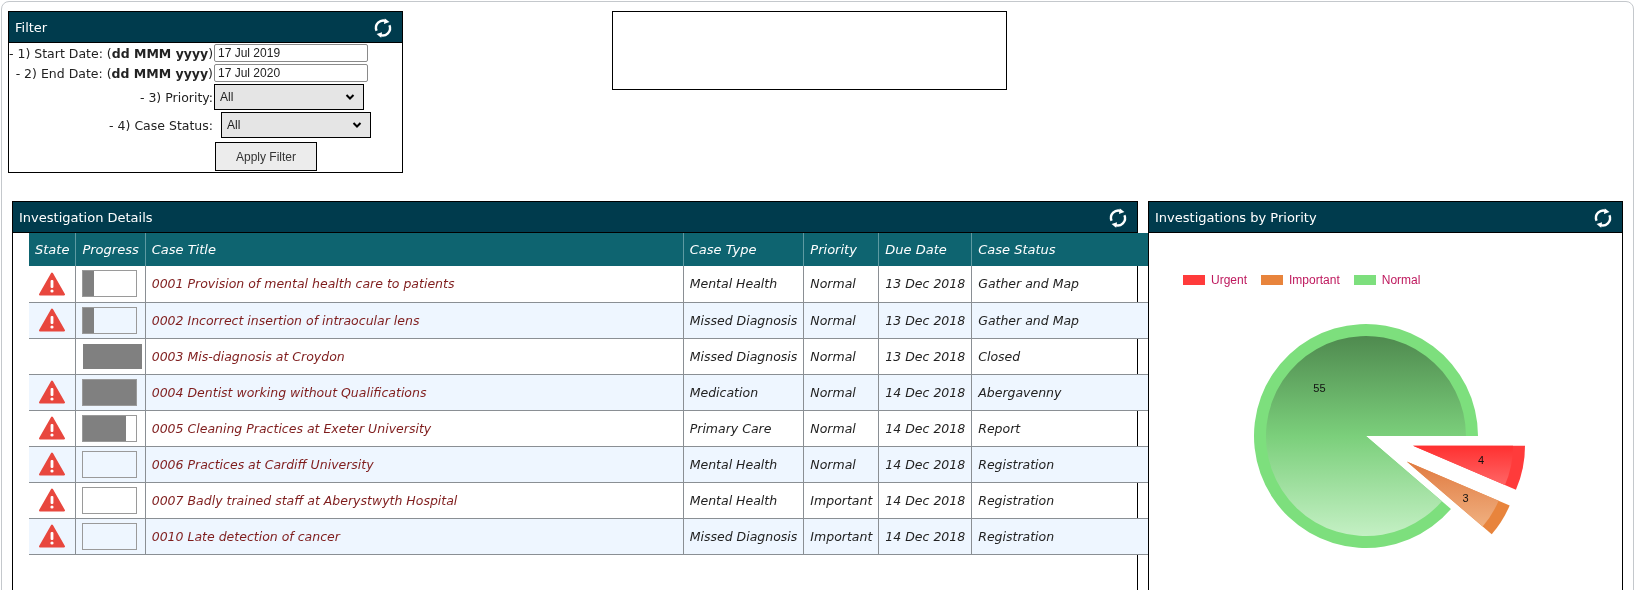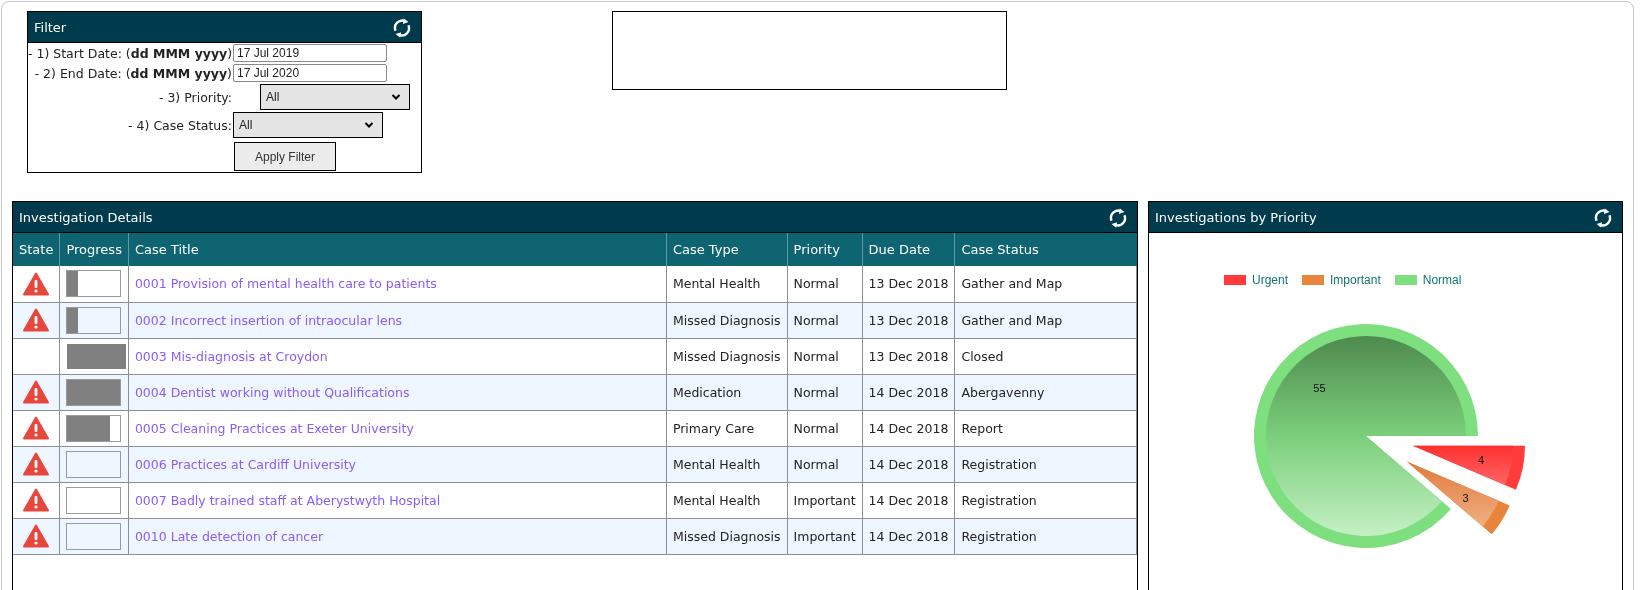--- a/index.html
+++ b/index.html
@@ -19,21 +19,21 @@
     background: #003b4d; color: #fff; font-size: 13px;
     display: flex; align-items: center; padding-left: 6px;
     border-bottom: 1px solid #000;
   }
   .refresh {
     position: absolute; right: 8px; top: 5px; width: 22px; height: 22px; cursor: pointer;
   }
   .refresh svg { width: 22px; height: 22px; display: block; }
 
   
-  #filter { left: 27px; top: 11px; width: 395px; height: 162px; }
+  #filter { left: 8px; top: 11px; width: 395px; height: 162px; }
   .frow { position: absolute; left: 0; display: flex; align-items: center; font-size: 12.5px; }
   .frow .lbl { text-align: right; width: 205px; padding-right: 1px; white-space: nowrap; }
   .frow .lbl b { font-weight: bold; }
   .txt {
     height: 18px; width: 154px; border: 1px solid #8a8a8a; border-radius: 2px;
     font-family: "Liberation Sans", sans-serif; font-size: 12px; padding: 0 3px;
     line-height: 16px; background: #fff;
   }
   .sel {
     height: 26px; width: 150px; border: 1px solid #000; background: #e5e5e5;
@@ -50,46 +50,46 @@
   }
 
   
   #navigator { left: 612px; top: 11px; width: 395px; height: 79px; }
   #navigator .nav-row { position: absolute; left: 2px; top: 42px; display: flex; align-items: center; font-size: 12.5px; }
   #navigator .sel { width: 210px; margin-left: 15px; }
 
   
   #details { left: 12px; top: 201px; width: 1126px; height: 420px; }
   table.grid {
-    position: absolute; left: 0; top: 31px; width: 1124px;
-    border-collapse: collapse; font-size: 12.5px;
+    position: absolute; left: 16px; top: 31px; width: 1124px;
+    border-collapse: collapse; font-size: 12.5px; font-style: italic;
   }
   table.grid th {
     background: #0e6470; color: #fff; font-weight: normal; text-align: left;
     height: 33px; padding: 0 6px; border-left: 1px solid #5e9aa2; font-size: 13px;
   }
   table.grid th:first-child { border-left: none; }
   table.grid td {
     height: 36px; padding: 0 6px; border: 1px solid #8a8f94; border-top: none;
     vertical-align: middle; white-space: nowrap;
   }
   table.grid td:first-child { border-left: none; }
   table.grid tr:nth-child(even) td { background: #eef6ff; }
   td.state { width: 45px; text-align: center; padding: 0; }
   td.prog { width: 64px; padding: 0 0 0 5px; }
   .pbar {
     width: 55px; height: 27px; border: 1px solid #9a9a9a; position: relative; background: transparent;
   }
   .pfill { position: absolute; left: 0; top: 0; bottom: 0; background: #808080; }
-  td.title a { color: #8b5cf6; text-decoration: none; cursor: pointer; }
+  td.title a { color: #7f1d1d; text-decoration: none; cursor: pointer; }
   .warn { width: 26px; height: 24px; display: inline-block; vertical-align: middle; }
 
   
   #pie-panel { left: 1148px; top: 201px; width: 475px; height: 420px; }
-  .legend { position: absolute; left: 34px; top: 71px; display: flex; align-items: center; font-family: "Liberation Sans", sans-serif; font-size: 12px; color: #0f766e; margin-left: 41px; }
+  .legend { position: absolute; left: 34px; top: 71px; display: flex; align-items: center; font-family: "Liberation Sans", sans-serif; font-size: 12px; color: #be185d; }
   .legend-item { display: flex; align-items: center; margin-right: 14px; }
   .swatch { width: 22px; height: 10px; margin-right: 6px; }
   #pie-svg { position: absolute; left: 0; top: 31px; }
 </style>
 </head>
 <body>
 
 <div class="page-frame"></div>
 
 <div class="panel" id="filter">
@@ -105,30 +105,30 @@
     </span>
   </div>
   <div class="frow" style="top:32px;">
     <span class="lbl"><span>- 1) Start Date: (</span><b>dd MMM yyyy</b><span>)</span></span>
     <div class="txt">17 Jul 2019</div>
   </div>
   <div class="frow" style="top:52px;justify-content:center;">
     <span class="lbl"><span>- 2) End Date: (</span><b>dd MMM yyyy</b><span>)</span></span>
     <div class="txt">17 Jul 2020</div>
   </div>
-  <div class="frow" style="top:72px;gap:27px;">
+  <div class="frow" style="top:72px;">
     <span class="lbl">- 3) Priority:</span>
     <div class="sel">
       <span>All</span>
       <svg class="chev" viewBox="0 0 10 10">
           <path d="M1.5 3 L5 6.5 L8.5 3" fill="none" stroke="#000" stroke-width="2"></path>
         </svg>
     </div>
   </div>
-  <div class="frow" style="top:100px;">
+  <div class="frow" style="top:100px;gap:7px;">
     <span class="lbl">- 4) Case Status:</span>
     <div class="sel">
       <span>All</span>
       <svg class="chev" viewBox="0 0 10 10">
           <path d="M1.5 3 L5 6.5 L8.5 3" fill="none" stroke="#000" stroke-width="2"></path>
         </svg>
     </div>
   </div>
   <div class="btn">Apply Filter</div>
 </div>

